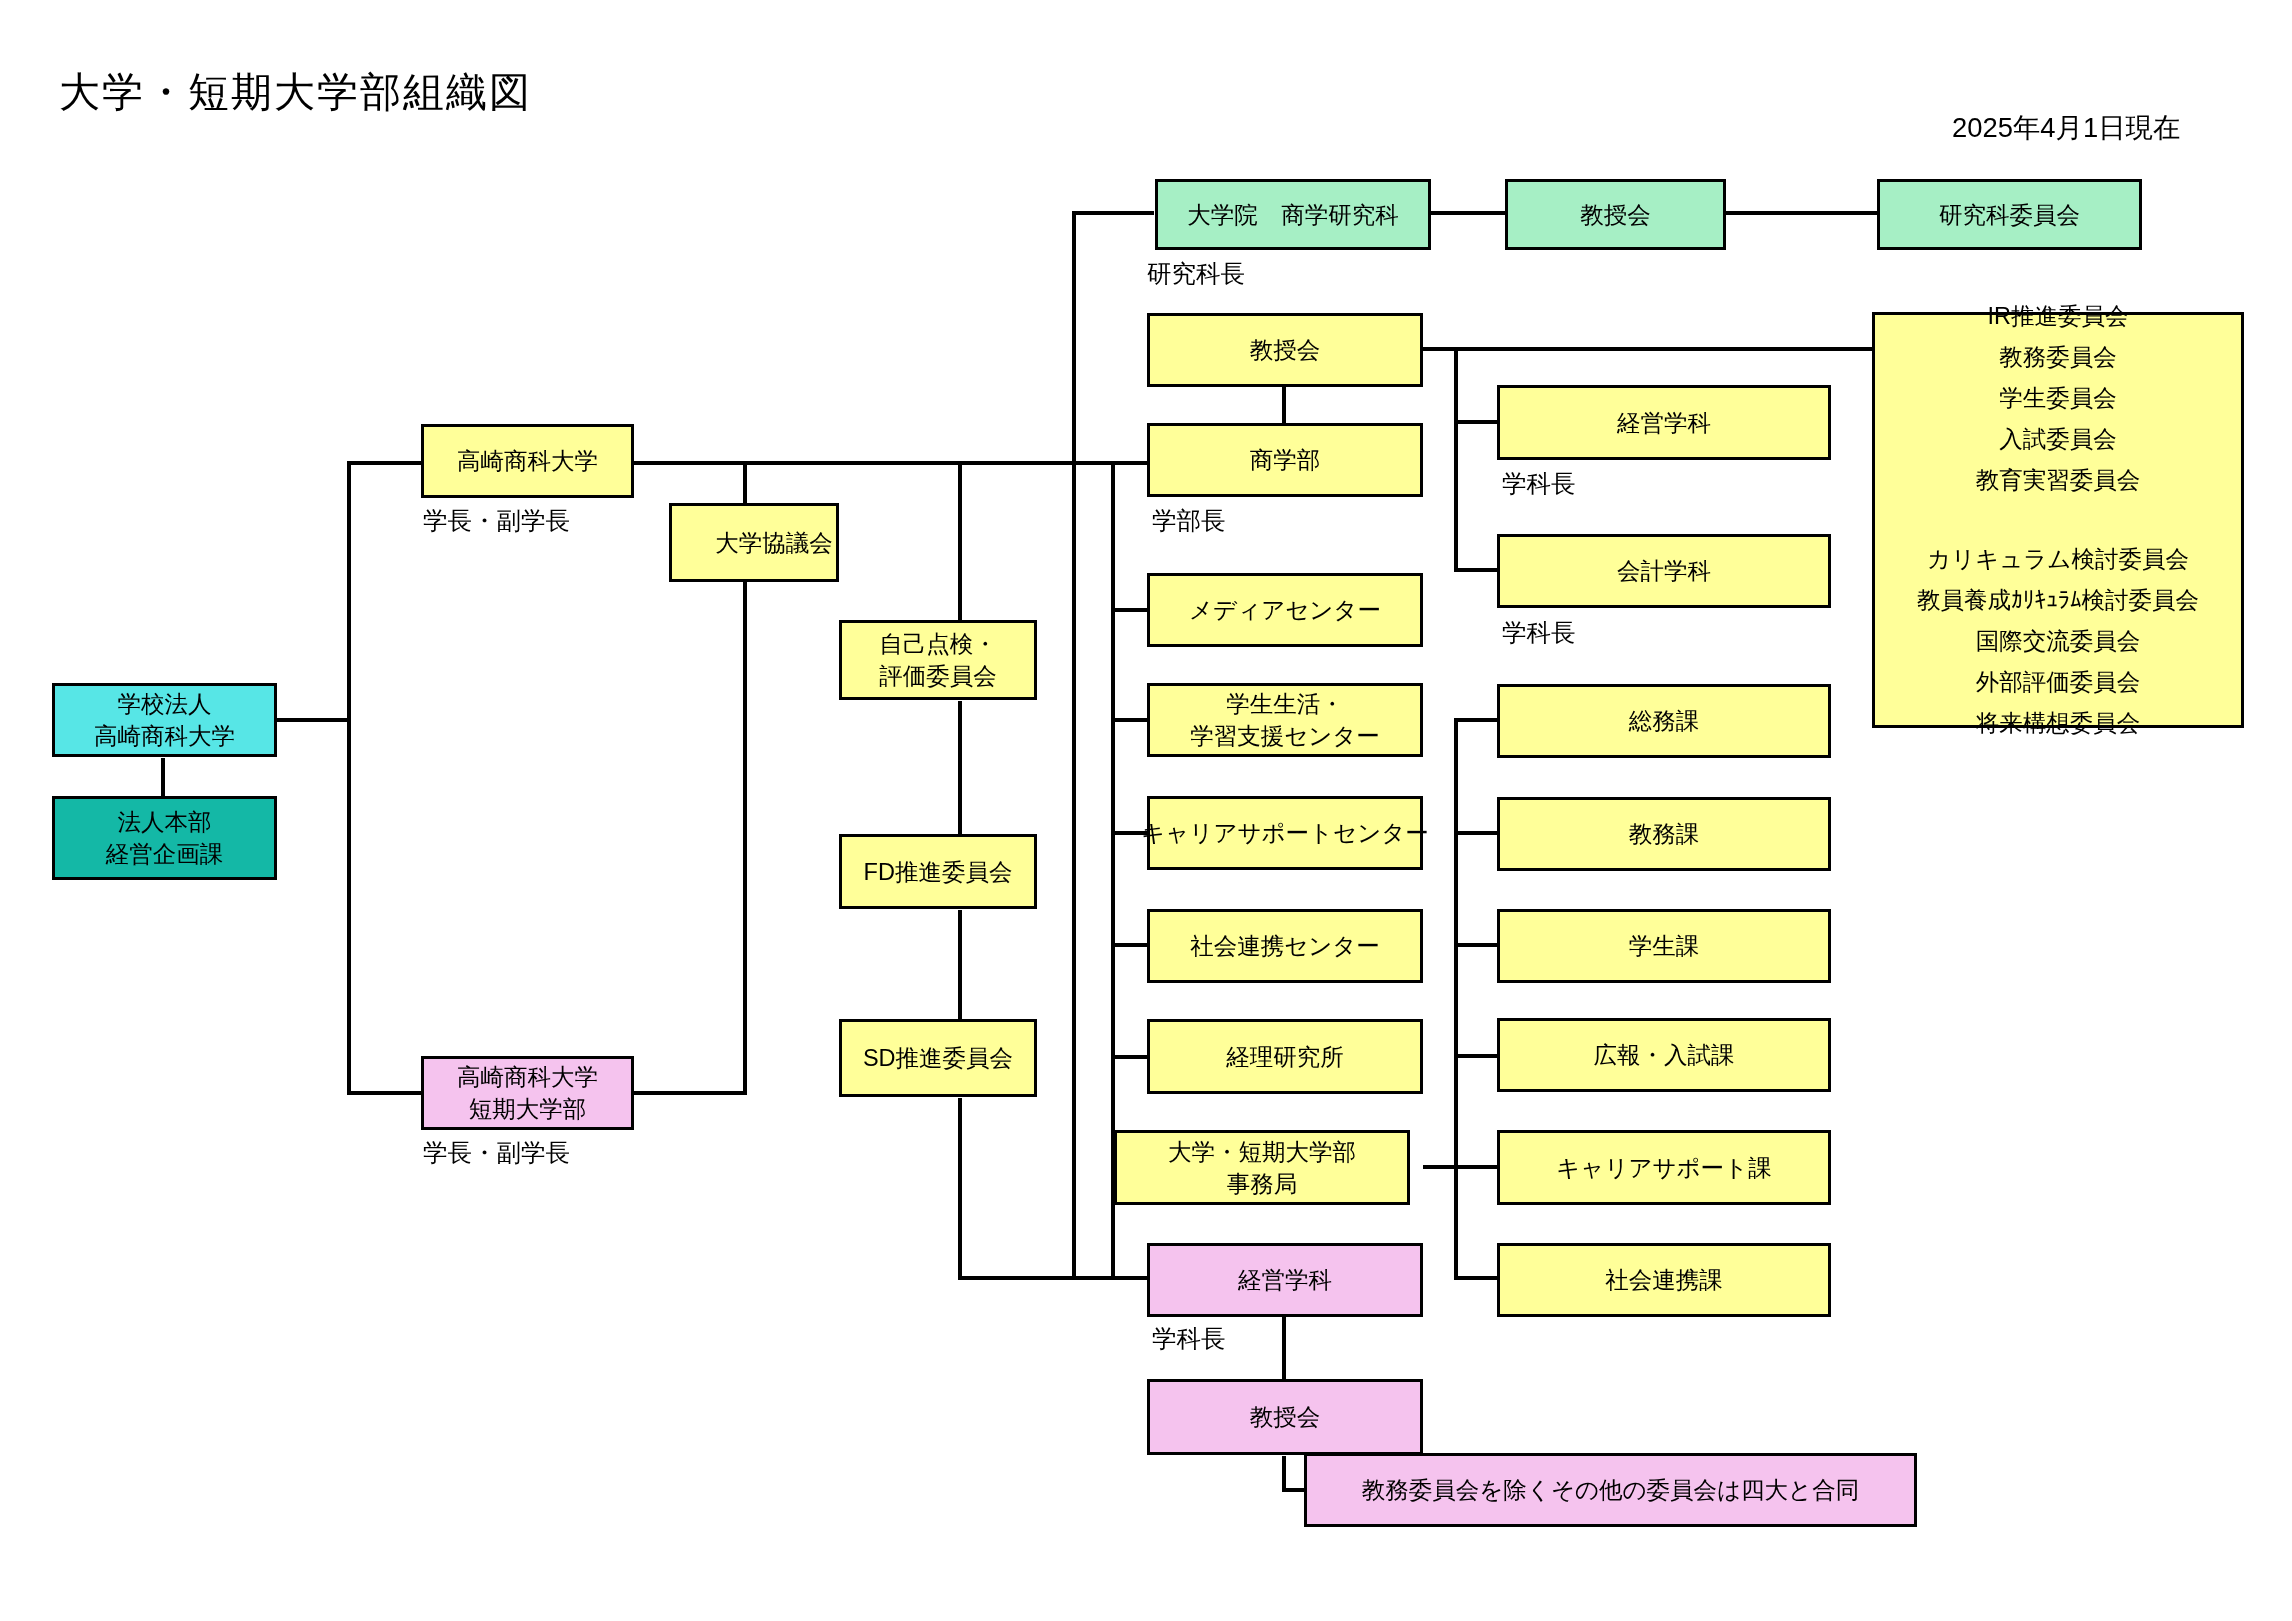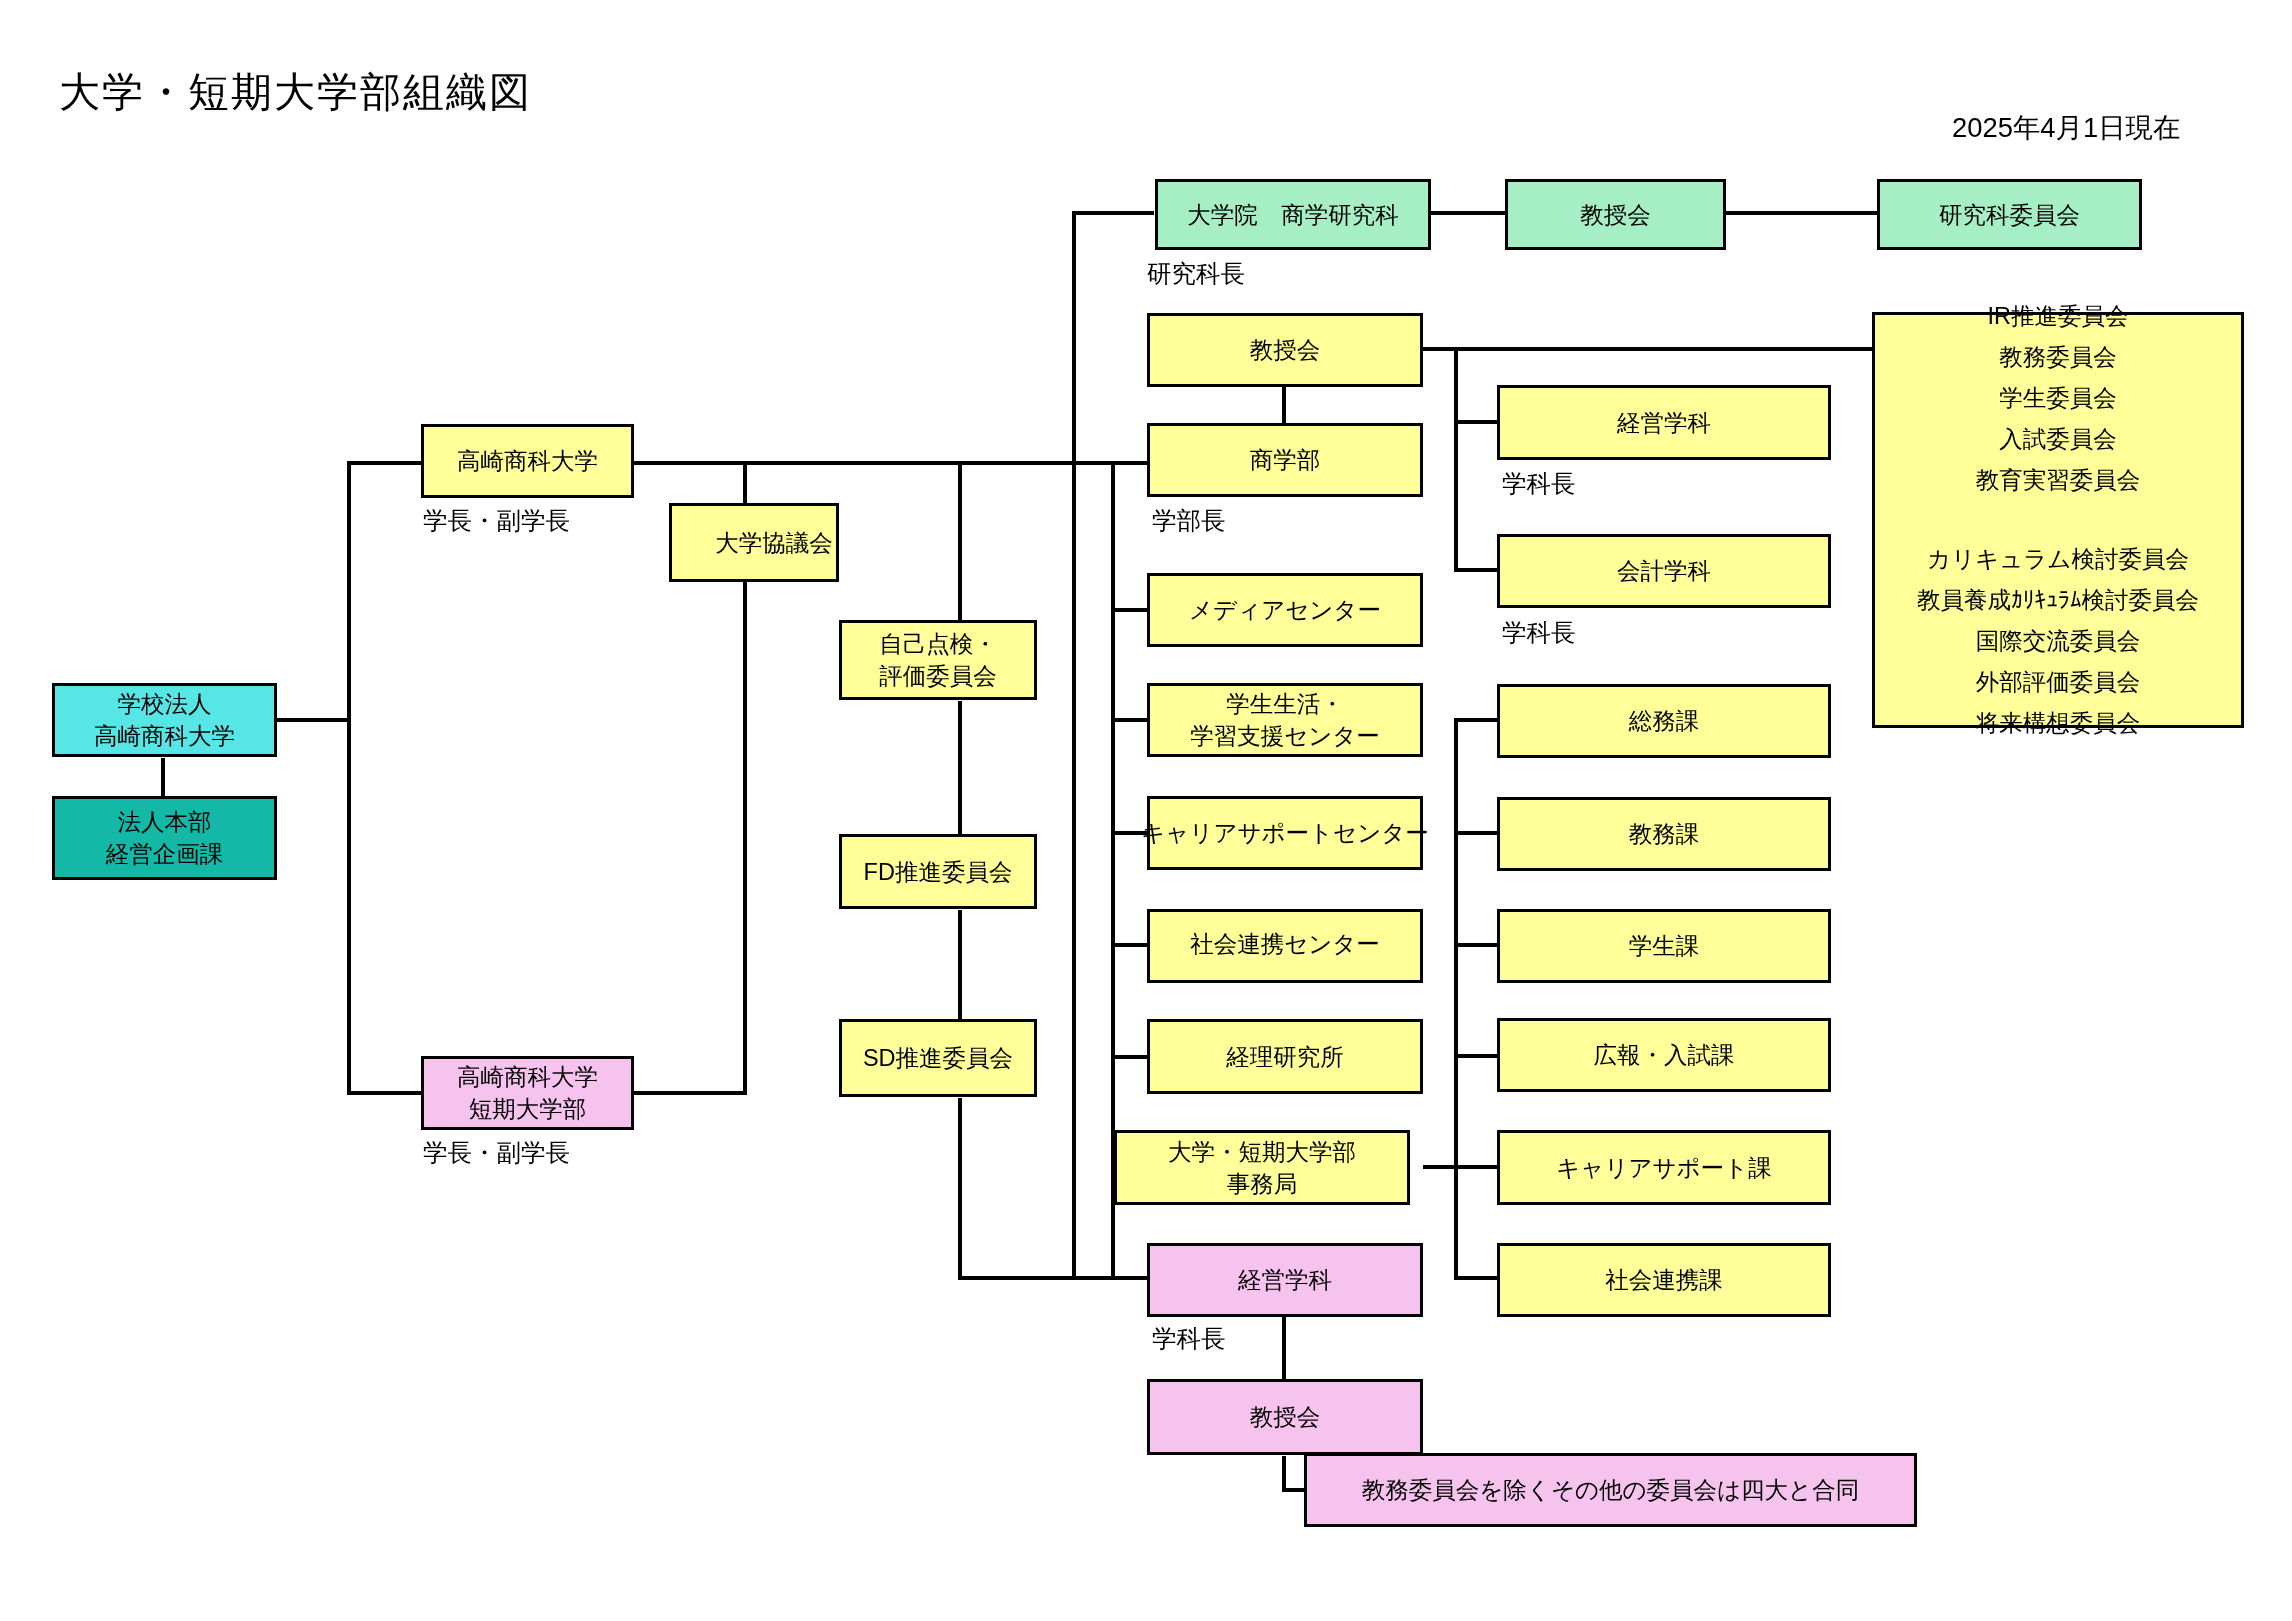--- a/index.html
+++ b/index.html
@@ -112,21 +112,21 @@
       <div class="box" style="left: 1147px; top: 573px; width: 276px; height: 74px; background: rgb(255, 255, 153);">
         <div class="bline">メディアセンター</div>
       </div>
       <div class="box" style="left: 1147px; top: 683px; width: 276px; height: 74px; background: rgb(255, 255, 153);">
         <div class="bline">学生生活・</div>
         <div class="bline">学習支援センター</div>
       </div>
       <div class="box" style="left: 1147px; top: 796px; width: 276px; height: 74px; background: rgb(255, 255, 153);">
         <div class="bline">キャリアサポートセンター</div>
       </div>
-      <div class="box" style="left: 1147px; top: 909px; width: 276px; height: 74px; background: rgb(255, 255, 153); font-family: Liberation Mono, monospace;">
+      <div class="box" style="left: 1147px; top: 909px; width: 276px; height: 74px; background: rgb(255, 255, 153);">
         <div class="bline">社会連携センター</div>
       </div>
       <div class="box" style="left: 1147px; top: 1019px; width: 276px; height: 75px; background: rgb(255, 255, 153);">
         <div class="bline">経理研究所</div>
       </div>
       <div class="box" style="left: 1114px; top: 1130px; width: 296px; height: 75px; background: rgb(255, 255, 153);">
         <div class="bline">大学・短期大学部</div>
         <div class="bline">事務局</div>
       </div>
       <div class="box" style="left: 1147px; top: 1243px; width: 276px; height: 74px; background: rgb(245, 195, 238);">

